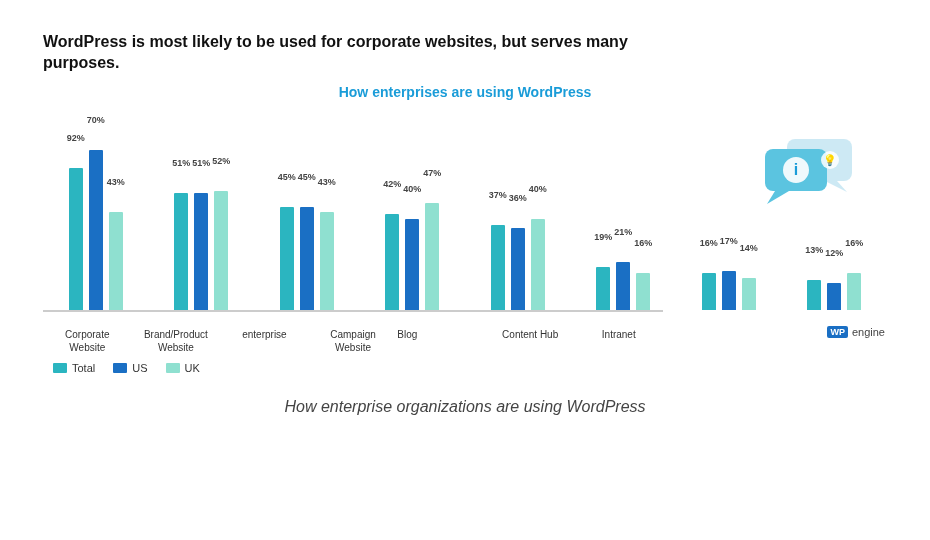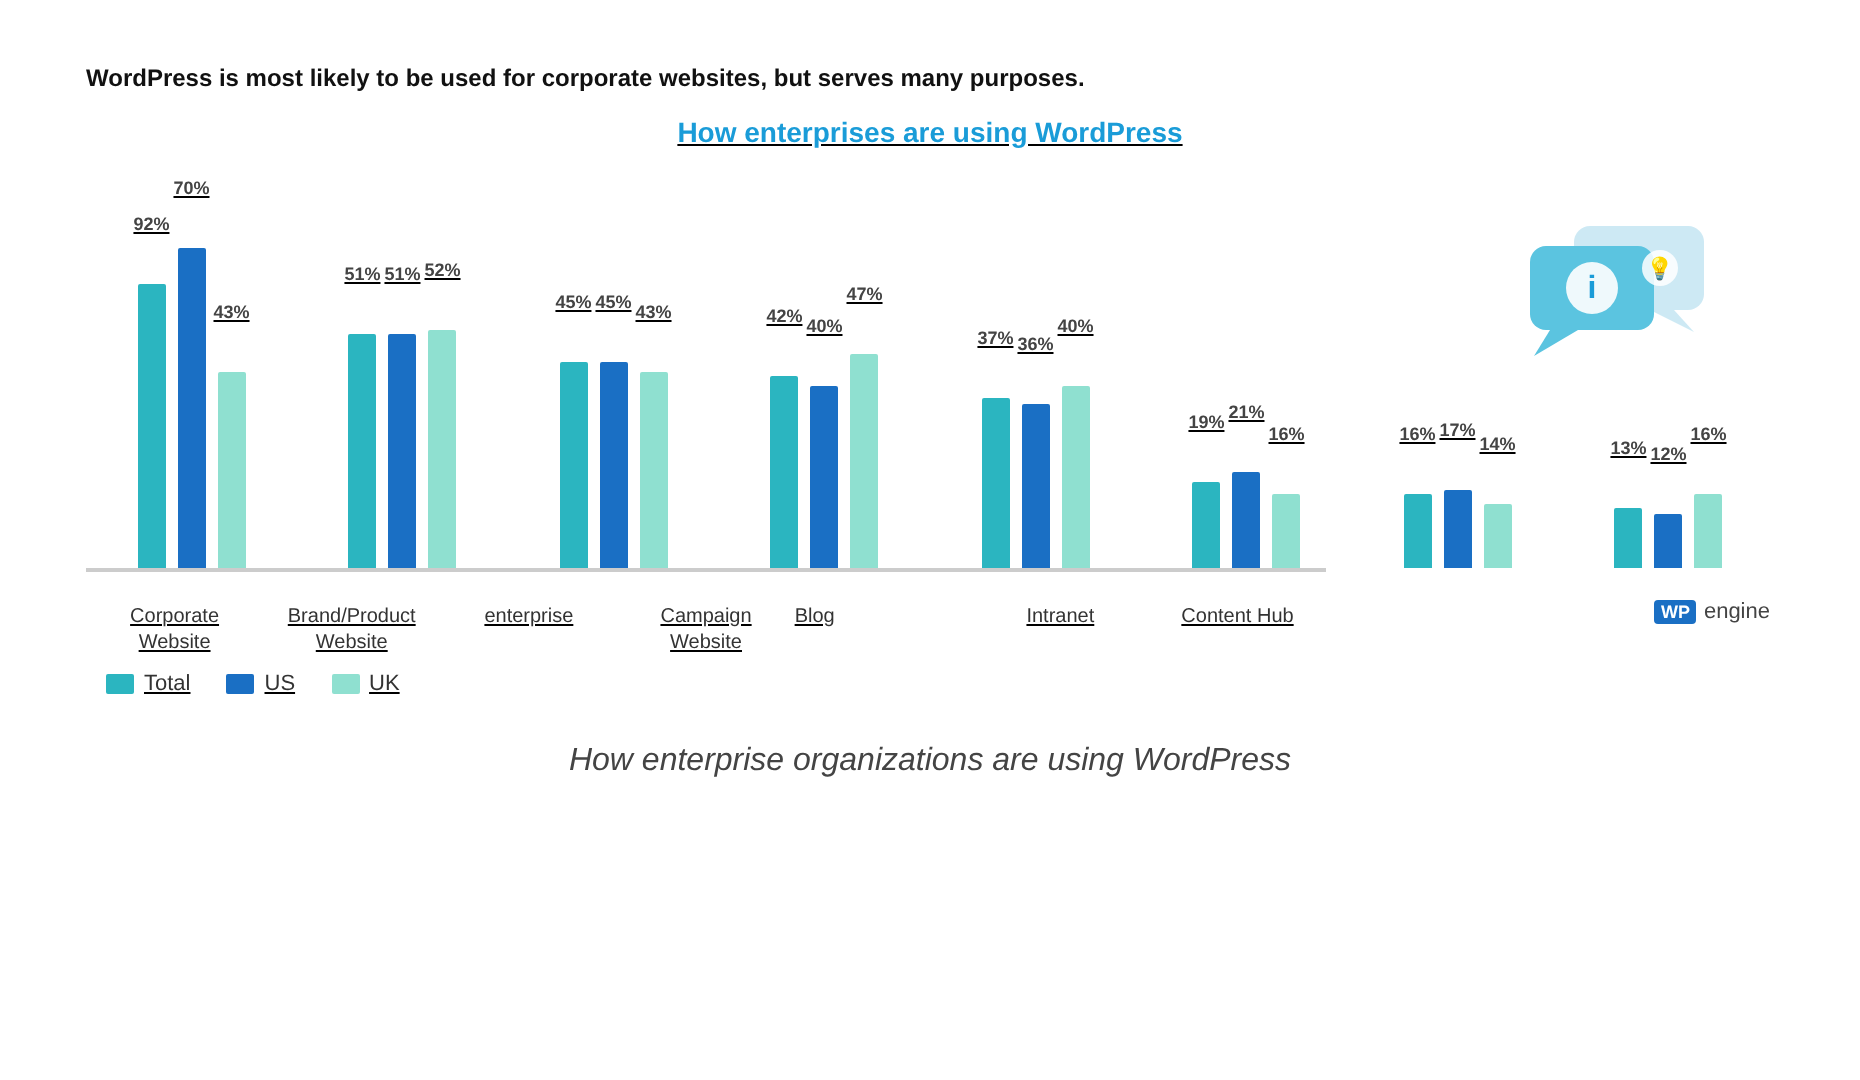--- a/index.html
+++ b/index.html
@@ -15,21 +15,21 @@
       justify-content: flex-start;
     }
     .card {
       width: 900px;
       background: #fff;
       padding: 22px 28px 14px 28px;
       margin-top: 10px;
       position: relative;
     }
     .main-title {
-      font-size: 12px;
+      font-size: 16px;
       font-weight: 900;
       color: #111;
       line-height: 1.3;
       margin-bottom: 10px;
       max-width: 650px;
     }
     .chart-section {
       display: flex;
       flex-direction: column;
       position: relative;
@@ -149,21 +149,20 @@
     .icon-svg {
       width: 110px;
       height: 80px;
     }
     .chart-and-icon {
       display: flex;
       align-items: flex-start;
     }
     .chart-left {
       flex: 1;
-      text-decoration: underline;
     }
   </style>
 </head>
 <body>
 
 <div class="card">
   <div class="main-title">WordPress is most likely to be used for corporate websites, but serves many purposes.</div>
 
   <div class="chart-section">
     <div class="chart-and-icon">
@@ -304,22 +303,22 @@
         <div id="group-labels" style="display:flex; width:620px; margin-top:16px;">
 
         <div style="flex: 1 1 0%; font-size: 10px; color: rgb(51, 51, 51); text-align: center; line-height: 1.3; white-space: pre-line;">Corporate
 Website</div>
             <div style="flex: 1 1 0%; font-size: 10px; color: rgb(51, 51, 51); text-align: center; line-height: 1.3; white-space: pre-line;">Brand/Product
 Website</div>
             <div style="flex: 1 1 0%; font-size: 10px; color: rgb(51, 51, 51); text-align: center; line-height: 1.3; white-space: pre-line;">enterprise</div>
             <div style="flex: 1 1 0%; font-size: 10px; color: rgb(51, 51, 51); text-align: center; line-height: 1.3; white-space: pre-line;">Campaign
 Website</div>
             <div style="flex: 1 1 0%; font-size: 10px; color: rgb(51, 51, 51); line-height: 1.3; white-space: pre-line;">Blog</div>
+            <div style="flex: 1 1 0%; font-size: 10px; color: rgb(51, 51, 51); text-align: center; line-height: 1.3; white-space: pre-line;">Content Hub</div>
             <div style="flex: 1 1 0%; font-size: 10px; color: rgb(51, 51, 51); text-align: center; line-height: 1.3; white-space: pre-line;">Intranet</div>
-            <div style="flex: 1 1 0%; font-size: 10px; color: rgb(51, 51, 51); text-align: center; line-height: 1.3; white-space: pre-line;">Content Hub</div>
           </div>
         <div class="legend">
           <div class="legend-item">
             <div class="legend-box total"></div>
             <span>Total</span>
           </div>
           <div class="legend-item">
             <div class="legend-box us"></div>
             <span>US</span>
           </div>

